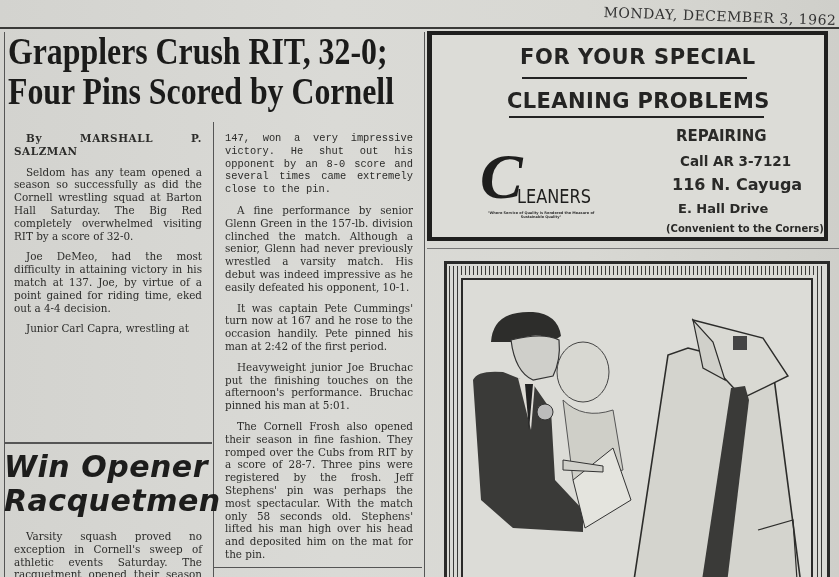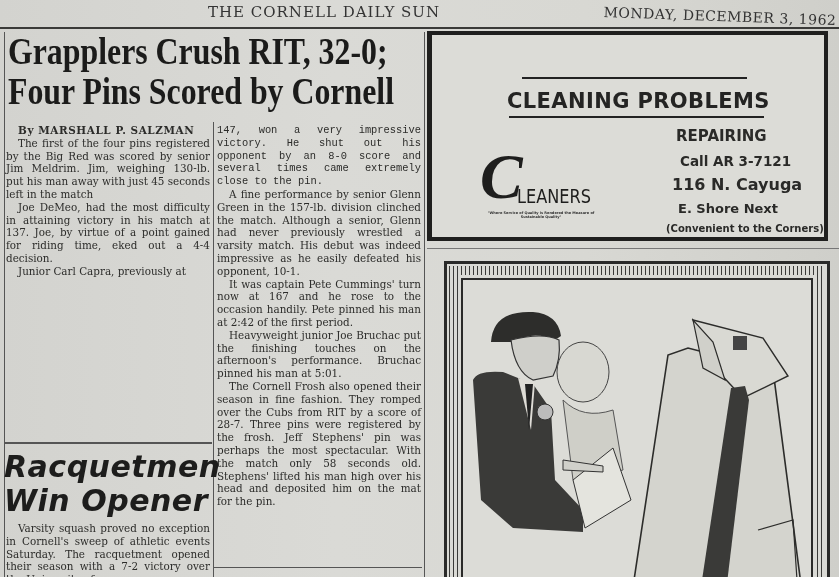--- a/index.html
+++ b/index.html
@@ -27,21 +27,21 @@
   .headline {
     position: absolute; left: 8px; top: 32px; width: 405px;
     font-family: "Liberation Serif", serif; font-weight: bold;
     font-size: 37px; line-height: 40px; color: #1b1b1a;
     transform: scaleX(0.86); transform-origin: left top; white-space: nowrap;
   }
   .body-col {
     position: absolute; font-family: "DejaVu Serif", serif;
     font-size: 10.4px; line-height: 12.8px; color: #2c2c2a; text-align: justify;
   }
-  .body-col p { margin: 0; text-indent: 12px; }
+  .body-col p { margin: 8px; text-indent: 12px; }
   .body-col p.noindent { text-indent: 0; font-family: Liberation Mono, monospace; }
   .byline { font-weight: bold; letter-spacing: 0.6px; text-indent: 12px; }
 
   .sec-rule { position: absolute; height: 2px; background: #555; }
   .headline2 {
     position: absolute; left: 4px; top: 450px; width: 210px;
     font-family: "DejaVu Sans", sans-serif; font-style: italic; font-weight: bold;
     font-size: 30px; line-height: 34px; color: #1d1d1c; letter-spacing: 0.5px;
   }
 
@@ -81,68 +81,68 @@
       repeating-linear-gradient(90deg, #3a3a38 0 1px, transparent 1px 4px) border-box;
     -webkit-mask: linear-gradient(#000 0 0) padding-box exclude, linear-gradient(#000 0 0) border-box;
   }
   .ad2 .inner { position:absolute; left: 14px; top: 14px; right: 14px; bottom: 0; border: 2px solid #2a2a29; border-bottom: none; background:#dcdcd7; }
 </style>
 </head>
 <body>
 
 <div class="page">
 
-  <div class="masthead-title">THE CORNELL DAILY SUN</div>
   <div class="masthead-date">MONDAY, DECEMBER 3, 1962</div>
   <div class="top-rule"></div>
   <div class="left-edge-rule"></div>
 
   <div class="headline">
     <div>Grapplers Crush RIT, 32-0;</div>
     <div>Four Pins Scored by Cornell</div>
   </div>
 
   <div class="body-col" style="left:6px; top:124px; width:204px;">
     <p class="byline">By MARSHALL P. SALZMAN</p>
-    <p>The first of the four pins registered by the Big Red was scored by senior Jim Meldrim. Jim, weighing 130-lb. put his man away with just 45 seconds left in the match</p>
+    <p>Seldom has any team opened a season so successfully as did the Cornell wrestling squad at Barton Hall Saturday. The Big Red completely overwhelmed visiting RIT by a score of 32-0.</p>
     <p>Joe DeMeo, had the most difficulty in attaining victory in his match at 137. Joe, by virtue of a point gained for riding time, eked out a 4-4 decision.</p>
-    <p>Junior Carl Capra, previously at</p>
+    <p>Junior Carl Capra, wrestling at</p>
   </div>
 
   <div class="col-divider" style="left:213px; top:122px; height:455px;"></div>
 
   <div class="body-col" style="left:217px; top:124px; width:204px;">
     <p class="noindent">147, won a very impressive victory. He shut out his opponent by an 8-0 score and several times came extremely close to the pin.</p>
     <p>A fine performance by senior Glenn Green in the 157-lb. division clinched the match. Although a senior, Glenn had never previously wrestled a varsity match. His debut was indeed impressive as he easily defeated his opponent, 10-1.</p>
     <p>It was captain Pete Cummings' turn now at 167 and he rose to the occasion handily. Pete pinned his man at 2:42 of the first period.</p>
     <p>Heavyweight junior Joe Bruchac put the finishing touches on the afternoon's performance. Bruchac pinned his man at 5:01.</p>
     <p>The Cornell Frosh also opened their season in fine fashion. They romped over the Cubs from RIT by a score of 28-7. Three pins were registered by the frosh. Jeff Stephens' pin was perhaps the most spectacular. With the match only 58 seconds old. Stephens' lifted his man high over his head and deposited him on the mat for the pin.</p>
   </div>
 
   <div class="sec-rule" style="left:4px; top:442px; width:208px;"></div>
   <div class="sec-rule" style="left:214px; top:567px; width:208px; height:1px;"></div>
 
   <div class="headline2">
+    <div>Win Opener</div>
     <div>Racquetmen</div>
-    <div>Win Opener</div>
   </div>
   <div class="body-col" style="left:6px; top:522px; width:204px;">
     <p>Varsity squash proved no exception in Cornell's sweep of athletic events Saturday. The racquetment opened their season with a 7-2 victory over the University of</p>
   </div>
 
   <div class="col-divider" style="left:424px; top:32px; height:545px;"></div>
 
   <div class="ad1">
+    <div class="l1">FOR YOUR SPECIAL</div>
     <div class="u1"></div>
     <div class="l2">CLEANING PROBLEMS</div>
     <div class="u2"></div>
     <div class="rep">REPAIRING</div>
     <div class="call">Call AR 3-7121</div>
     <div class="addr1">116 N. Cayuga</div>
-    <div class="addr2">E. Shore Next</div>
+    <div class="addr2">E. Hall Drive</div>
     <div class="conv">(Convenient to the Corners)</div>
     <div class="logo">
       <span class="c-big">C</span>
       <span class="leaners">LEANERS</span>
       <span class="tag">"Where Service of Quality is Rendered the Measure of Sustainable Quality"</span>
     </div>
   </div>
 
   <div class="ad2-rule"></div>
 

